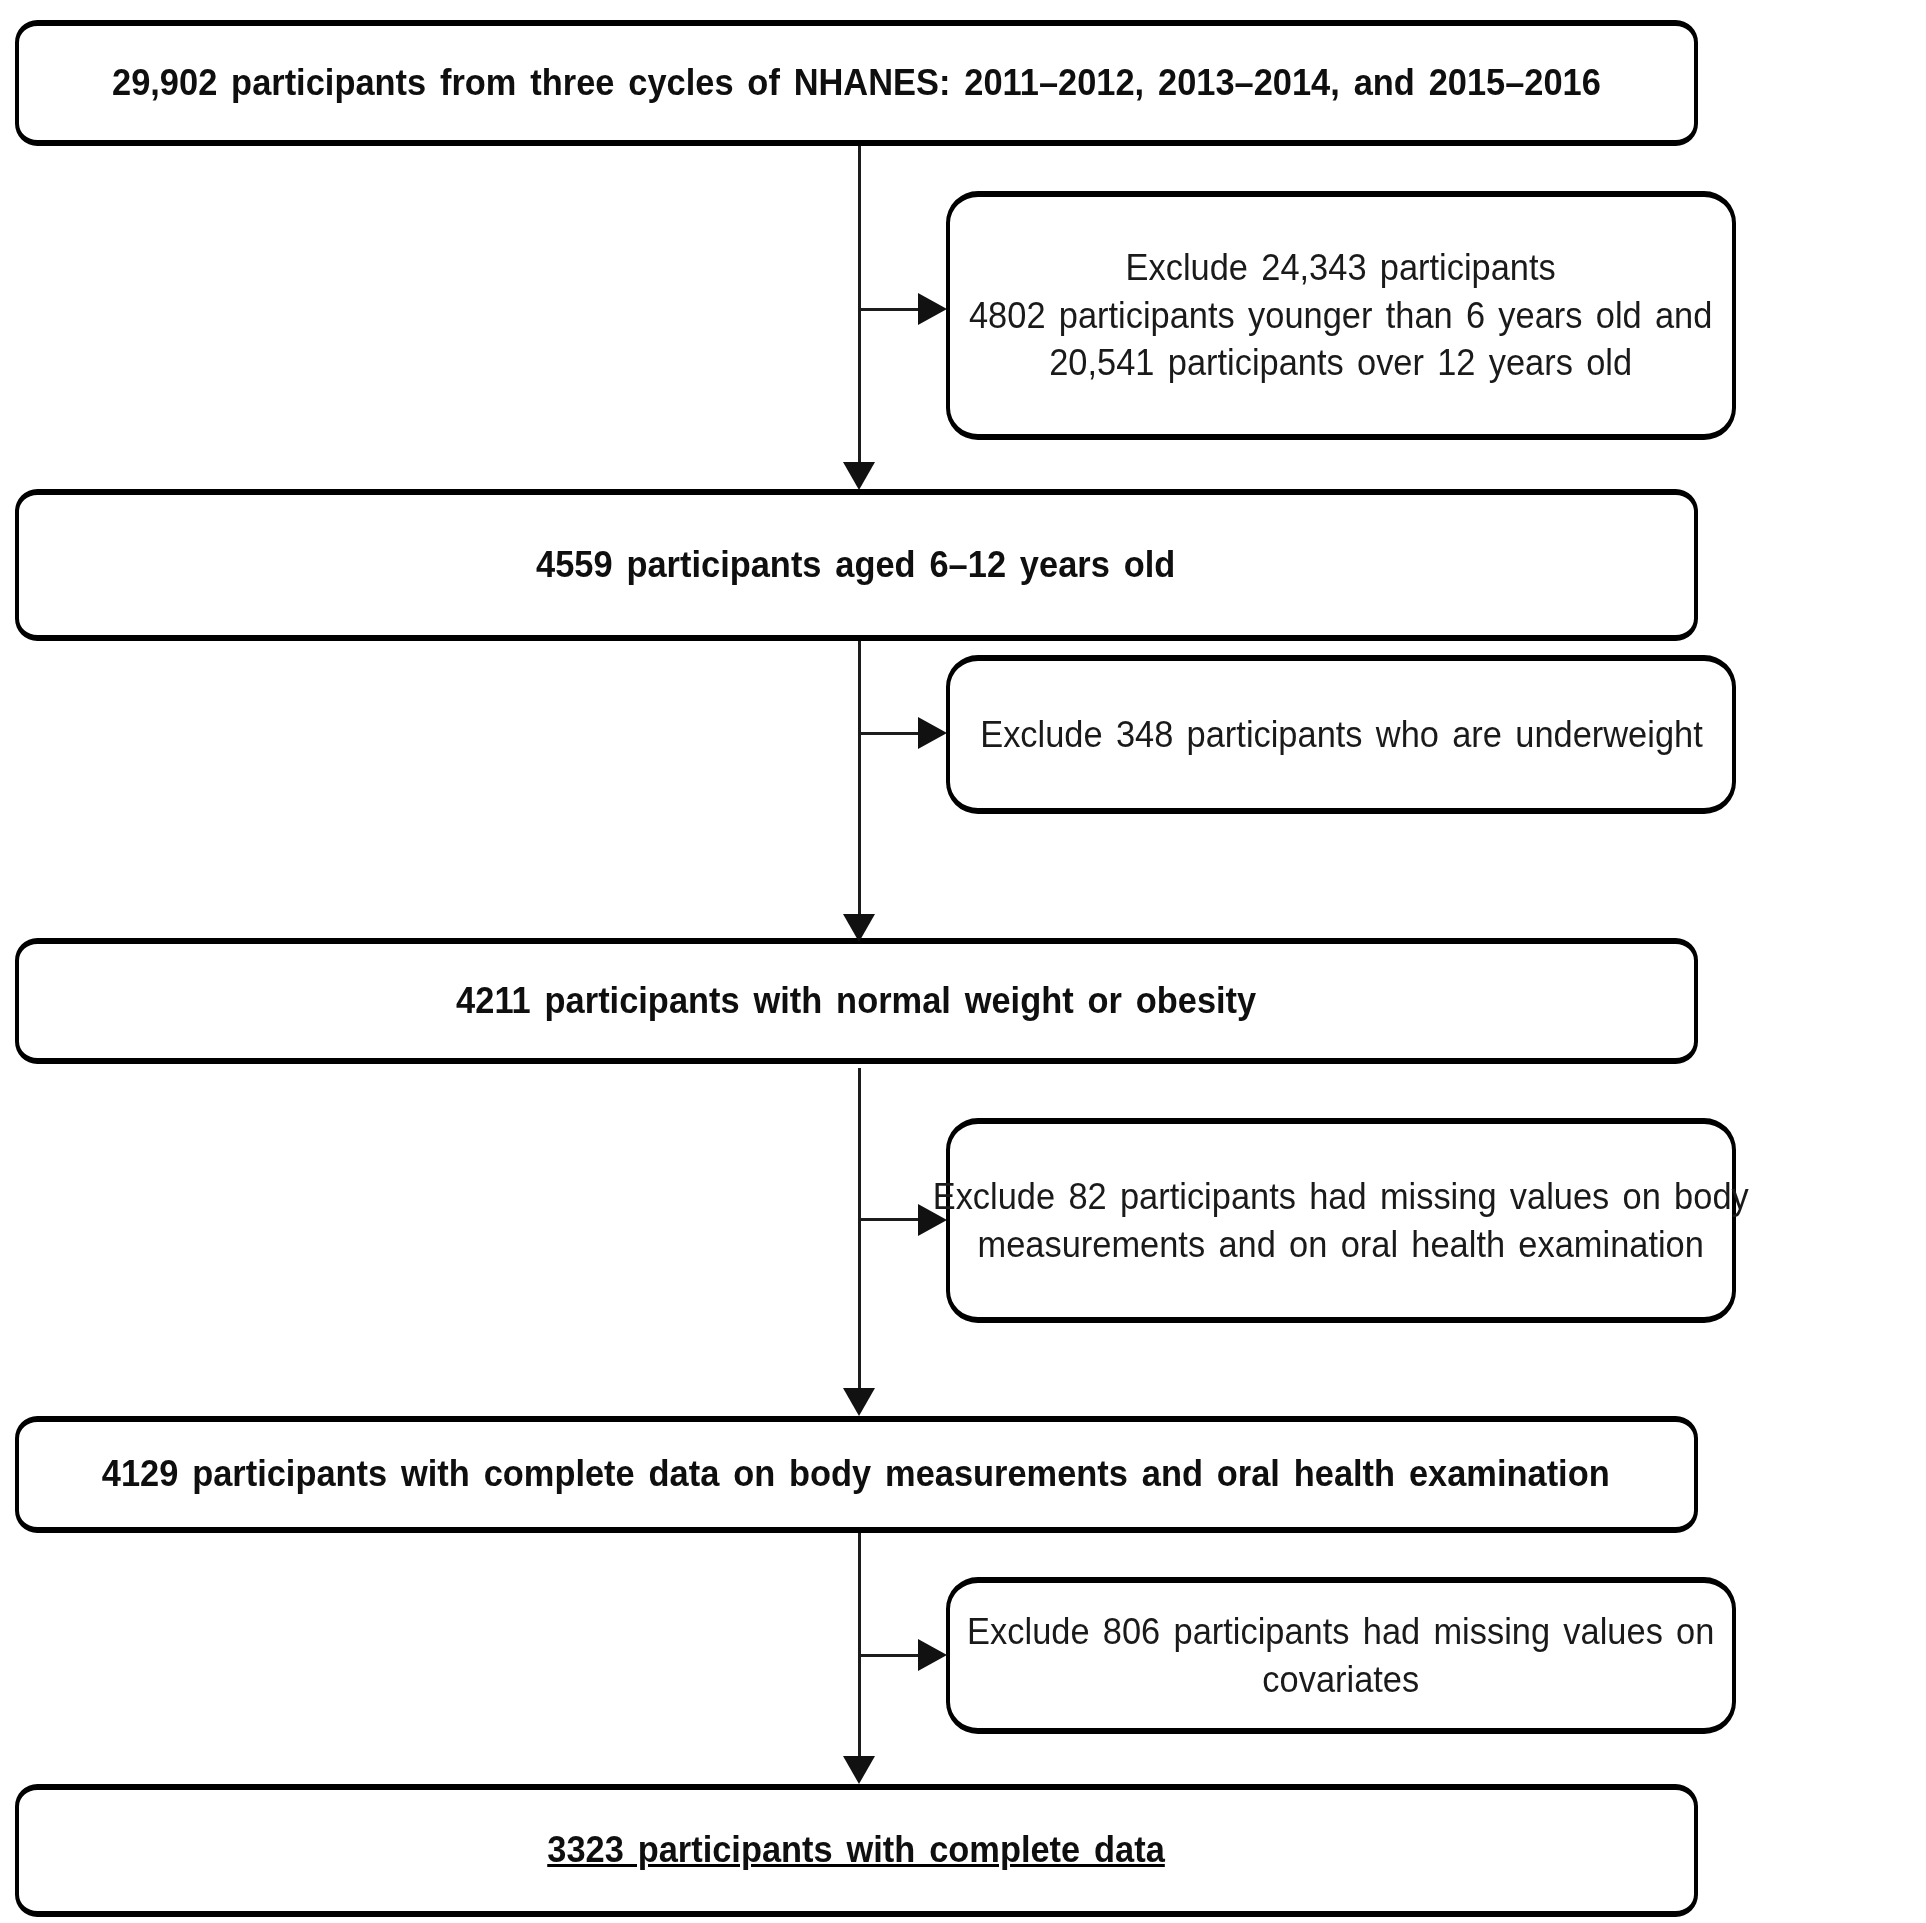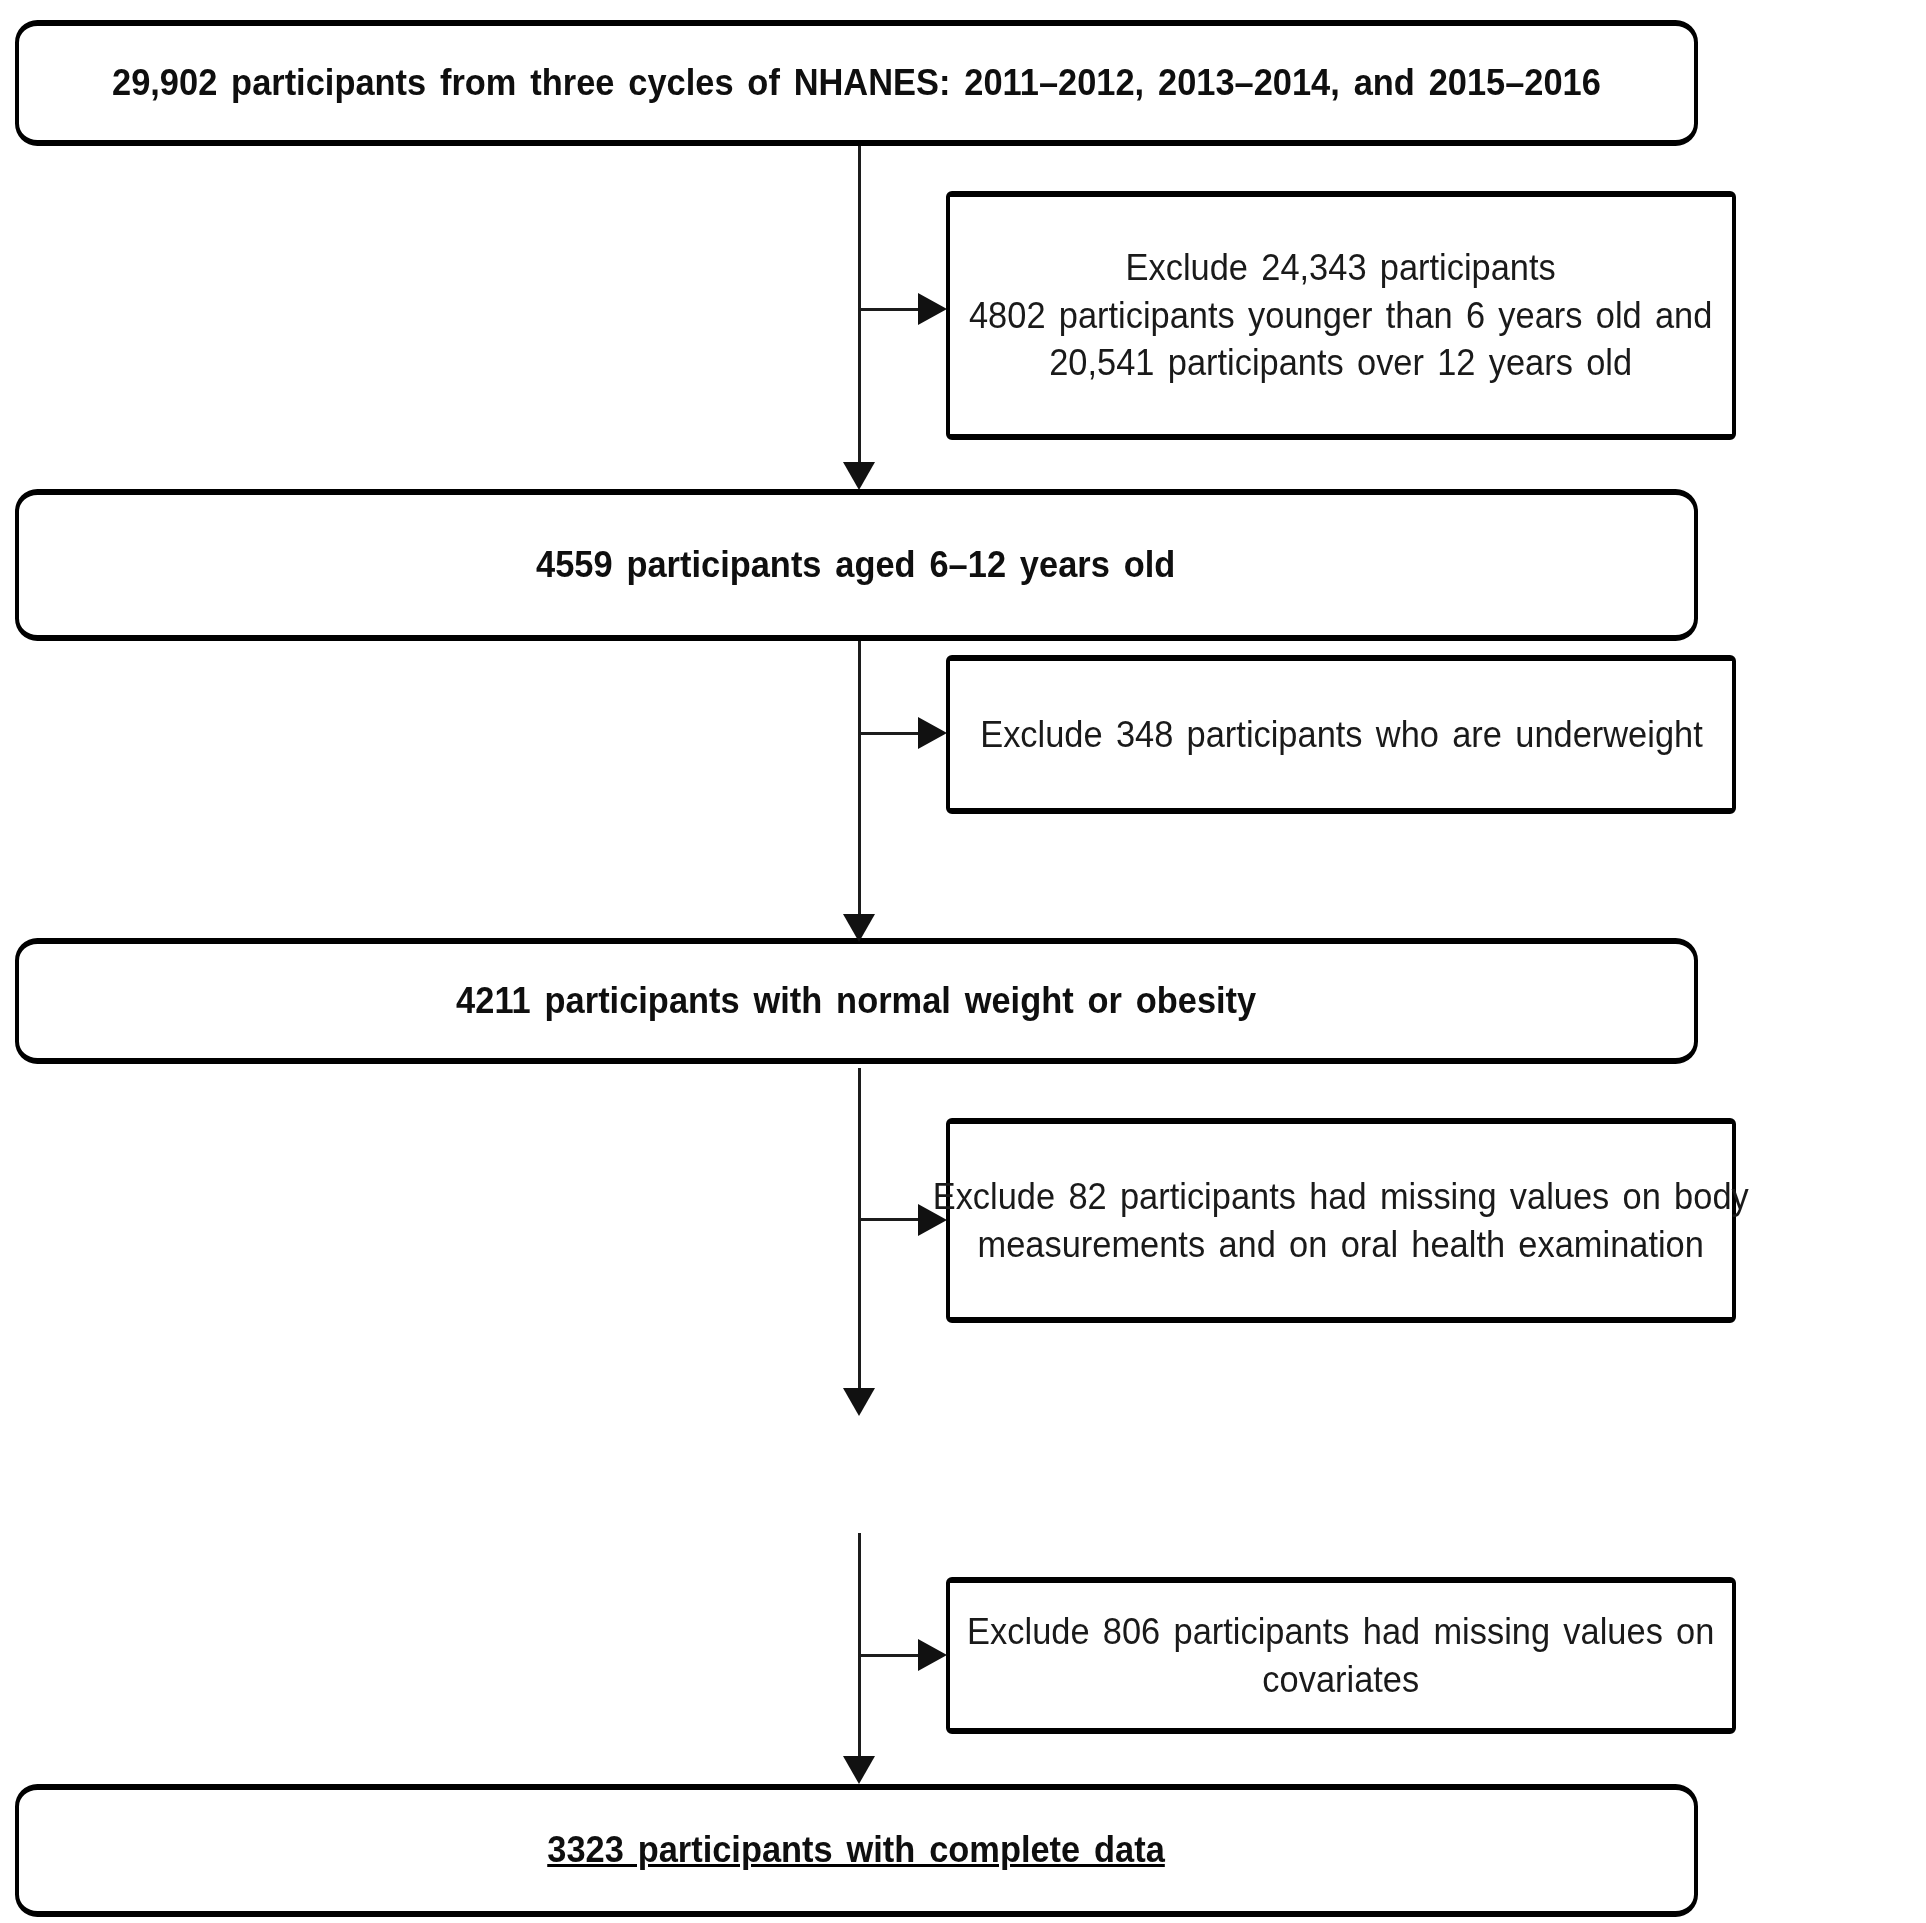--- a/index.html
+++ b/index.html
@@ -26,21 +26,21 @@
   .mbox {
     left: 14.5px; width: 1683px;
     border-width: 6.6px 4px;
     border-radius: 22.4px;
     z-index: 2;
     align-items: center;
   }
   .ebox {
     left: 946px; width: 790px;
     border-width: 6.6px 4.6px;
-    border-radius: 6px;
+    border-radius: 32px;
     z-index: 2;
   }
   .scale-x {
     display: inline-block;
     white-space: nowrap;
     text-align: center;
     transform: scaleX(0.93);
     transform-origin: 50% 50%;
   }
   .mtext {
@@ -98,20 +98,23 @@
   </div>
 
   <div class="box mbox" style="top:489px;height:152px;">
     <span class="scale-x mtext">4559 participants aged 6–12 years old</span>
   </div>
 
   <div class="box mbox" style="top:938px;height:126px;">
     <span class="scale-x mtext">4211 participants with normal weight or obesity</span>
   </div>
 
+  <div class="box mbox" style="top:1416px;height:117px;">
+    <span class="scale-x mtext">4129 participants with complete data on body measurements and oral health examination</span>
+  </div>
 
   <div class="box mbox" style="top:1784px;height:133px;text-decoration:underline;">
     <span class="scale-x mtext">3323 participants with complete data</span>
   </div>
 
   <div class="box ebox" style="top:191px;height:249px;">
     <div class="scale-x etext">
       <span class="line">Exclude 24,343 participants</span>
       <span class="line">4802 participants younger than 6 years old and</span>
       <span class="line">20,541 participants over 12 years old</span>

